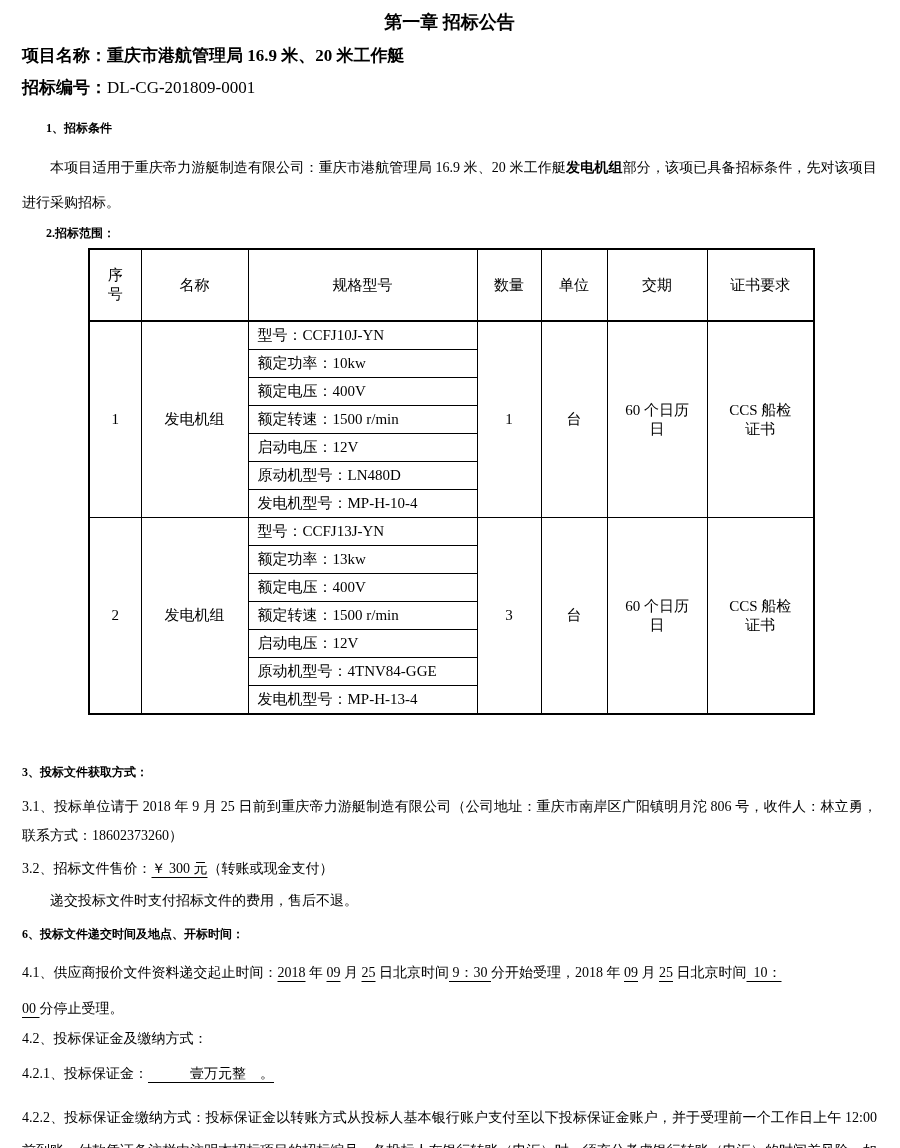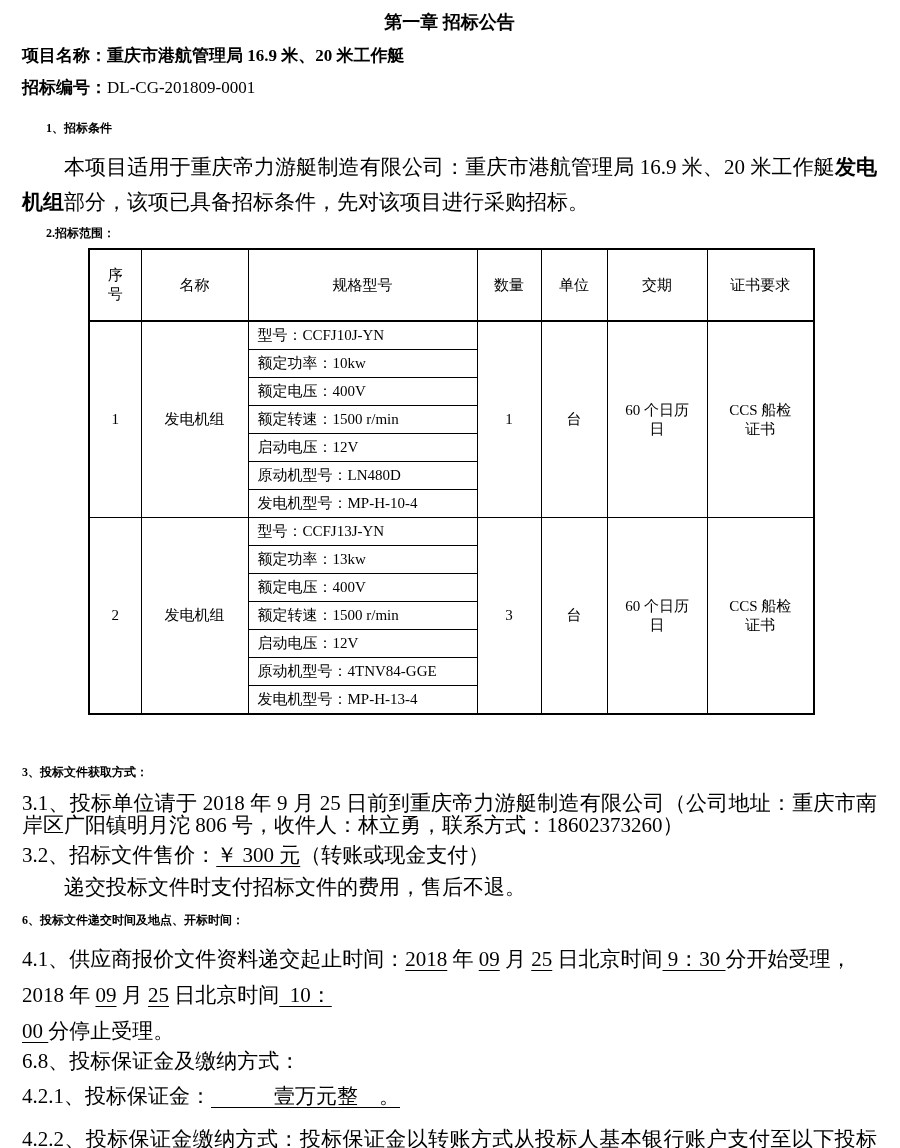--- a/index.html
+++ b/index.html
@@ -26,37 +26,37 @@
   }
   .p-tender .val { font-weight: normal; }
 
   .h-sec { font-size: 12px; line-height: 22px; font-weight: bold; }
   .h-ind { text-indent: 2em; }
   .h-s1 { margin: 0 0 11px 0; }
   .h-s2 { margin: 0 0 4px 0; }
   .h-s3 { margin: 0 0 9px 0; }
   .h-s4 { margin: 0 0 10px 0; }
 
-  .body-txt { font-size: 21px; }
+  .body-txt { font-size: 14px; }
   .p1 { line-height: 35px; text-align: justify; text-indent: 2em; margin: 0 0 2px 0; }
   .p1 .bold { font-weight: bold; }
 
   table.scope {
     border-collapse: collapse; table-layout: fixed;
     width: 725px; margin: 0 0 46px 66px;
     font-size: 15px; border: 2px solid #000;
   }
   table.scope td {
     border: 1px solid #000; text-align: center; vertical-align: middle;
     padding: 16px; overflow: hidden;
   }
   table.scope tr.head td { height: 31px; border-bottom: 2px solid #000; }
   table.scope td.spec { text-align: left; padding: 0 4px 0 9px; height: 27px; }
 
-  .p31 { line-height: 22px; text-align: justify; margin: 0 0 8px 0; }
+  .p31 { line-height: 29px; text-align: justify; margin: 0 0 8px 0; }
   .p32 { line-height: 22px; margin: 0 0 10px 0; }
   .p-fee { line-height: 22px; text-indent: 2em; margin: 0 0 11px 0; }
   .p41 { line-height: 36px; margin: 0 0 1px 0; }
   .p42 { line-height: 22px; margin: 0 0 13px 0; }
   .p421 { line-height: 22px; margin: 0 0 16px 0; }
   .p422 { line-height: 33px; text-align: justify; margin: 0; }
 
   .u { text-decoration: underline; text-underline-offset: 4px; text-decoration-thickness: 1px; }
 </style>
 </head>
@@ -160,19 +160,19 @@
   <p class="body-txt p31">3.1、投标单位请于 2018 年 9 月 25 日前到重庆帝力游艇制造有限公司（公司地址：重庆市南岸区广阳镇明月沱 806 号，收件人：林立勇，联系方式：18602373260）</p>
 
   <p class="body-txt p32"><span>3.2、招标文件售价：</span><span class="u">￥ 300 元</span><span>（转账或现金支付）</span></p>
 
   <p class="body-txt p-fee">递交投标文件时支付招标文件的费用，售后不退。</p>
 
   <p class="h-sec h-s4">6、投标文件递交时间及地点、开标时间：</p>
 
   <p class="body-txt p41"><span>4.1、供应商报价文件资料递交起止时间：</span><span class="u">2018</span><span> 年 </span><span class="u">09</span><span> 月 </span><span class="u">25</span><span> 日北京时间</span><span class="u"> 9：30 </span><span>分开始受理，2018 年 </span><span class="u">09</span><span> 月 </span><span class="u">25</span><span> 日北京时间</span><span class="u">  10：</span><br><span class="u">00 </span><span>分停止受理。</span></p>
 
-  <p class="body-txt p42">6.8、投标保证金及缴纳方式：</p>
+  <p class="body-txt p42">4.2、投标保证金及缴纳方式：</p>
 
   <p class="body-txt p421"><span>4.2.1、投标保证金：</span><span class="u">　　　壹万元整　。</span></p>
 
   <p class="body-txt p422">4.2.2、投标保证金缴纳方式：投标保证金以转账方式从投标人基本银行账户支付至以下投标保证金账户，并于受理前一个工作日上午 12:00 前到账。付款凭证备注栏中注明本招标项目的招标编号。各投标人在银行转账（电汇）时，须充分考虑银行转账（电汇）的时间差风险，如同城转账、异地转账或汇款、跨行转账或电汇的时间要求。</p>
 
 </div>
 
 </body></html>

